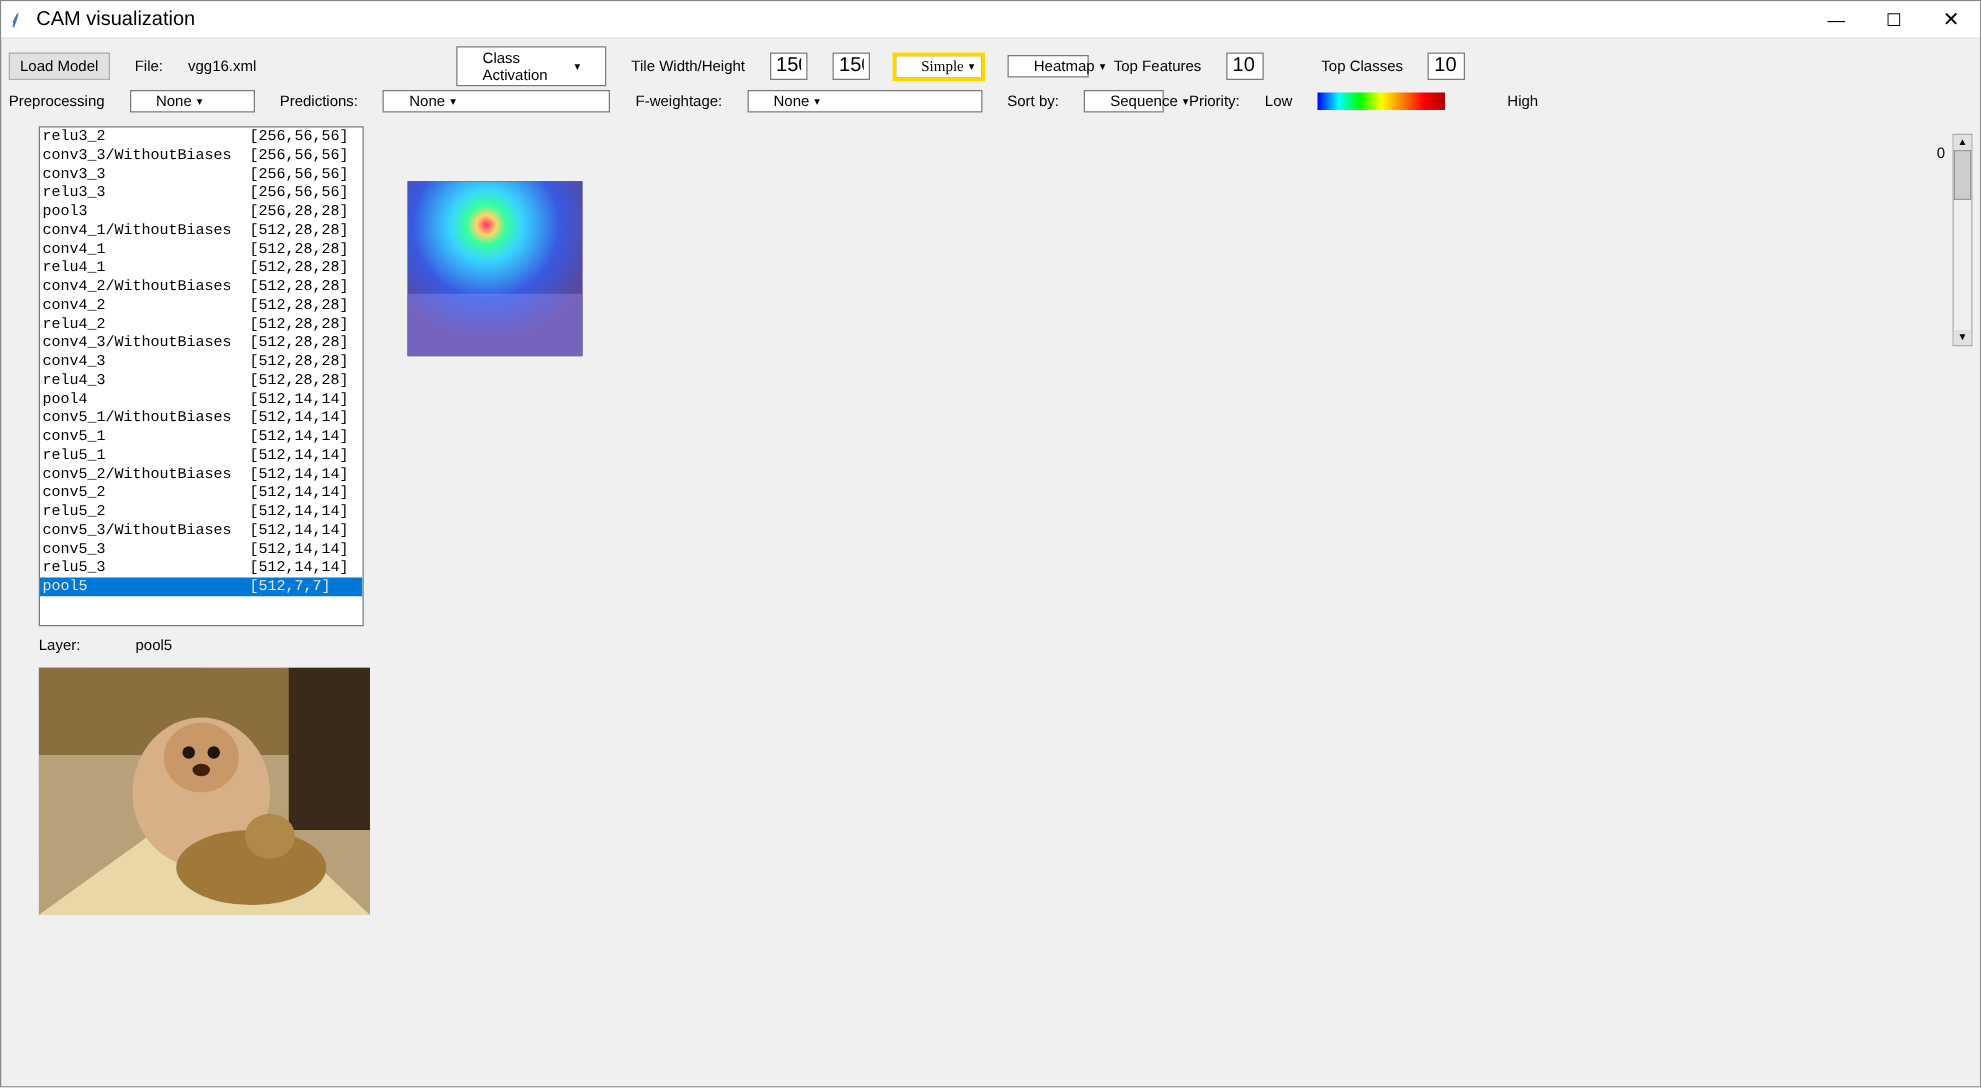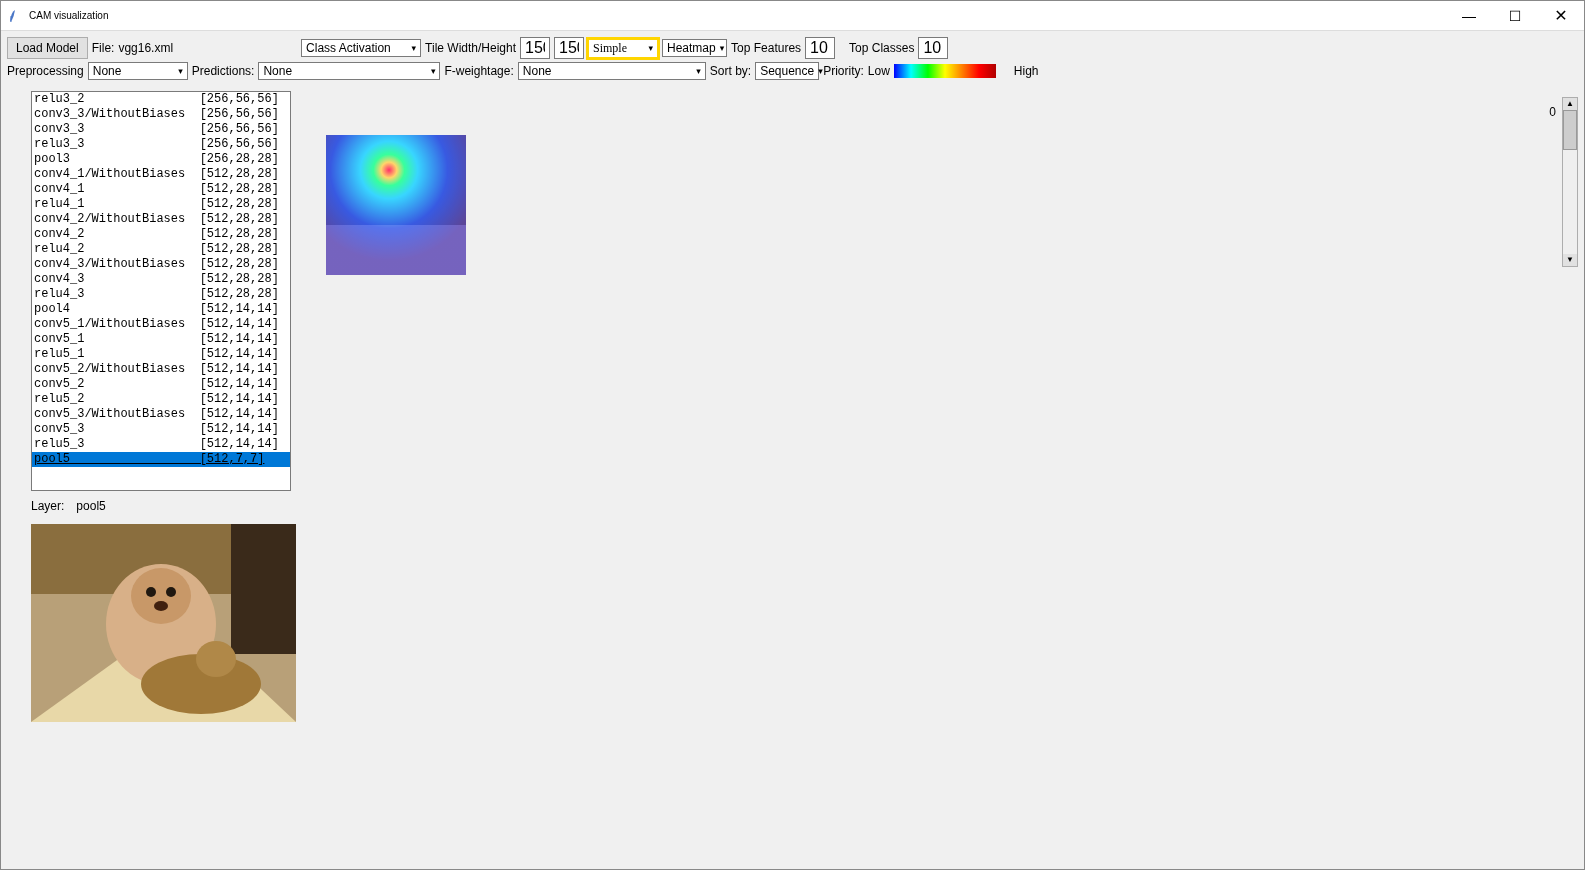--- a/index.html
+++ b/index.html
@@ -1,34 +1,34 @@
 <!DOCTYPE html>
 <html><head>
 <meta charset="utf-8">
 <style>
 * { box-sizing: border-box; margin: 0; padding: 0; }
 body { font-family: "Segoe UI", Tahoma, sans-serif; font-size: 12px; background: #f0f0f0; color: #000; user-select: none; }
 .window { width: 1585px; height: 870px; background: #f0f0f0; border: 1px solid #888; position: relative; }
 .titlebar { height: 30px; background: #fff; display: flex; align-items: center; padding-left: 6px; border-bottom: 1px solid #ddd; }
 .titlebar .feather { width: 16px; height: 16px; margin-right: 6px; display:inline-block; }
-.titlebar .title { font-size: 10px; flex: 1; }
+.titlebar .title { font-size: 16px; flex: 1; }
 .win-buttons { display: flex; }
 .win-btn { width: 46px; height: 30px; display: flex; align-items: center; justify-content: center; font-size: 14px; }
 .win-btn:last-child { font-size: 16px; }
 .content { padding: 6px; }
-.row { display: flex; align-items: center; gap: 4px; margin-bottom: 3px; flex-wrap: nowrap; }
+.row { display: flex; align-items: center; gap: 20px; margin-bottom: 3px; flex-wrap: nowrap; }
 .btn { background: #e1e1e1; border: 1px solid #adadad; padding: 3px 8px; font-size: 12px; cursor: pointer; }
 .label { font-size: 12px; text-align: right; }
-.combo { border: 1px solid #7a7a7a; background: #fff; padding: 1px 4px; font-size: 12px; display: flex; align-items: center; justify-content: space-between; }
+.combo { border: 1px solid #7a7a7a; background: #fff; padding: 1px 20px; font-size: 12px; display: flex; align-items: center; }
 .combo .arrow { font-size: 9px; margin-left: 4px; }
 .txt-input { border: 1px solid #7a7a7a; background: #fff; padding: 1px 4px; font-size: 16px; }
 .hl { outline: 3px solid #ffd500; outline-offset: -1px; font-family: Liberation Serif, serif; }
 .listbox { border: 1px solid #7a7a7a; background: #fff; width: 260px; height: 400px; overflow: hidden; font-family: "Courier New", monospace; font-size: 12px; line-height: 15px; }
 .listbox .item { white-space: pre; padding: 0 2px; }
-.listbox .item.selected { background: #0078d7; color: #000000; text-decoration: underline; }
+.listbox .item.selected { background: #0078d7; color: #e5e5e5; }
 .right-panel { flex: 1; position: relative; }
 .vis-img { width: 140px; height: 140px; margin-top: 44px; margin-left: 30px; border: none; background: #3b2d52; position: relative; overflow:hidden; }
 .src-img { width: 265px; height: 198px; background: linear-gradient(135deg,#999,#ccc 40%,#b89060 60%,#806040); border:none; position:relative; overflow:hidden; }
 .vis-gradient { position:absolute; inset:0; background: radial-gradient(circle at 45% 25%, #ff0000 0%, #ffcc00 6%, #00ff55 12%, #00ccff 22%, #0033cc 45%, rgba(50,30,90,0.9) 70%); mix-blend-mode: screen; }
 .scroll-vert { position: absolute; right: 0; top: 6px; width: 16px; height: 170px; border:1px solid #adadad; background:#efefef; }
 .scroll-vert .thumb { position:absolute; top:12px; left:0; right:0; height:40px; background:#cdcdcd; border:1px solid #999; }
 .scroll-vert .arr { position:absolute; left:0; right:0; height:12px; background:#e1e1e1; text-align:center; font-size:8px; line-height:12px; }
 .scroll-lbl { position:absolute; right: 22px; top: 14px; font-size:12px; }
 .priority-grad { width: 102px; height: 14px; background: linear-gradient(to right, #0000ff, #00ffff, #00ff00, #ffff00, #ff8000, #ff0000, #b00000); border:none; }
 .section-gap { height: 8px; }

